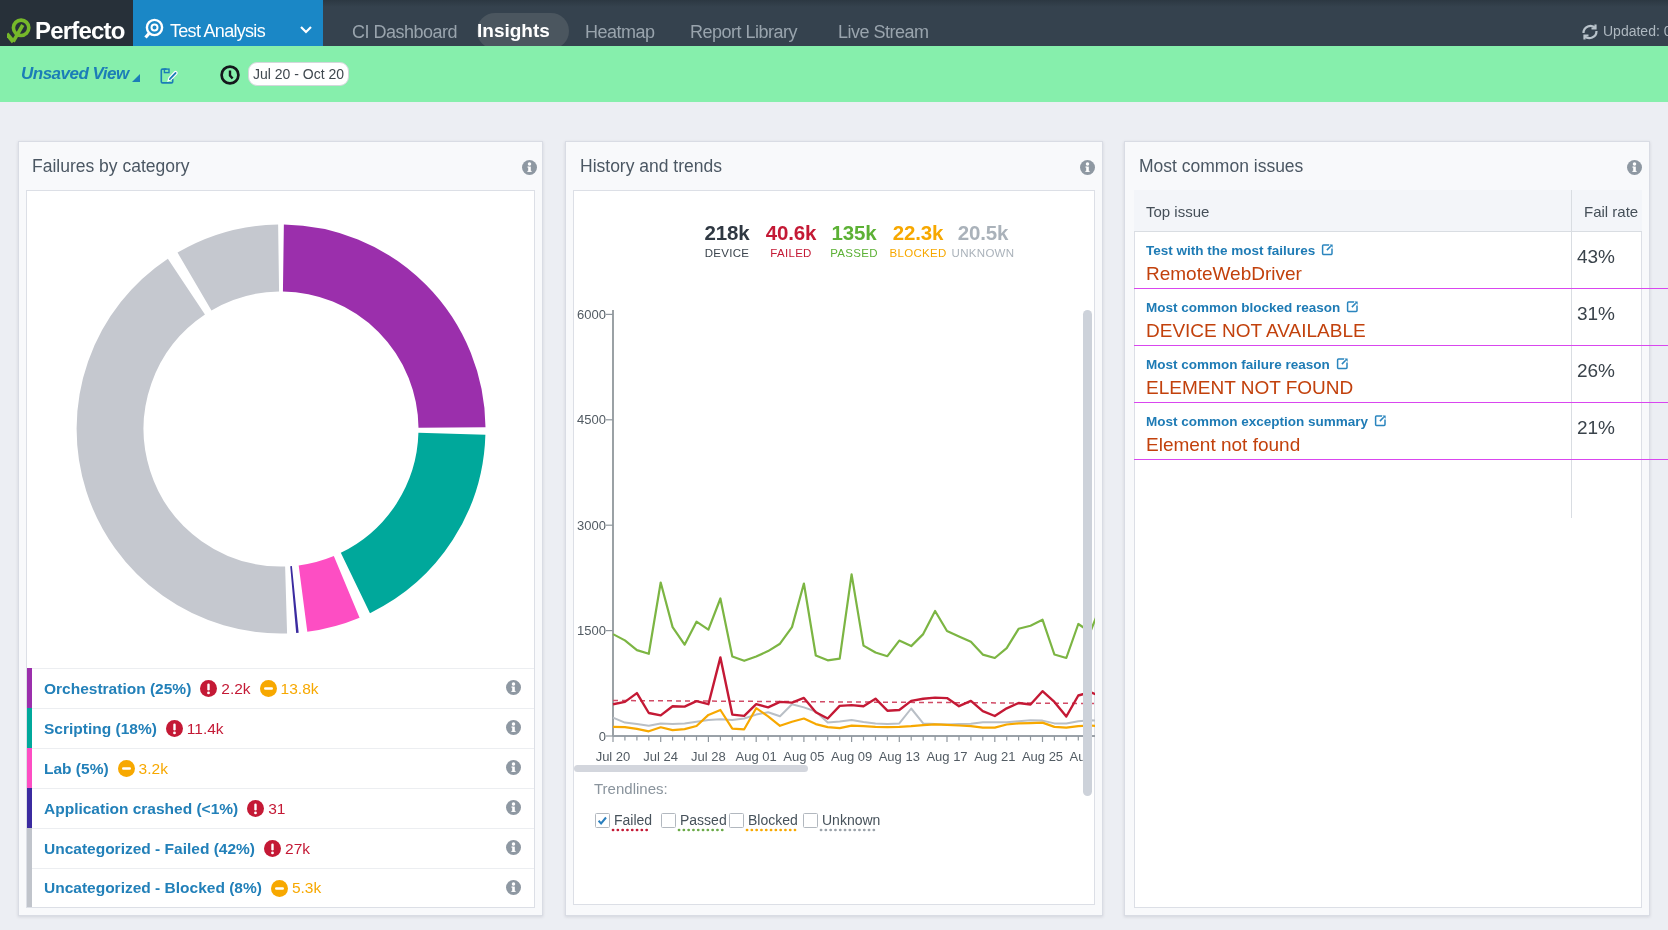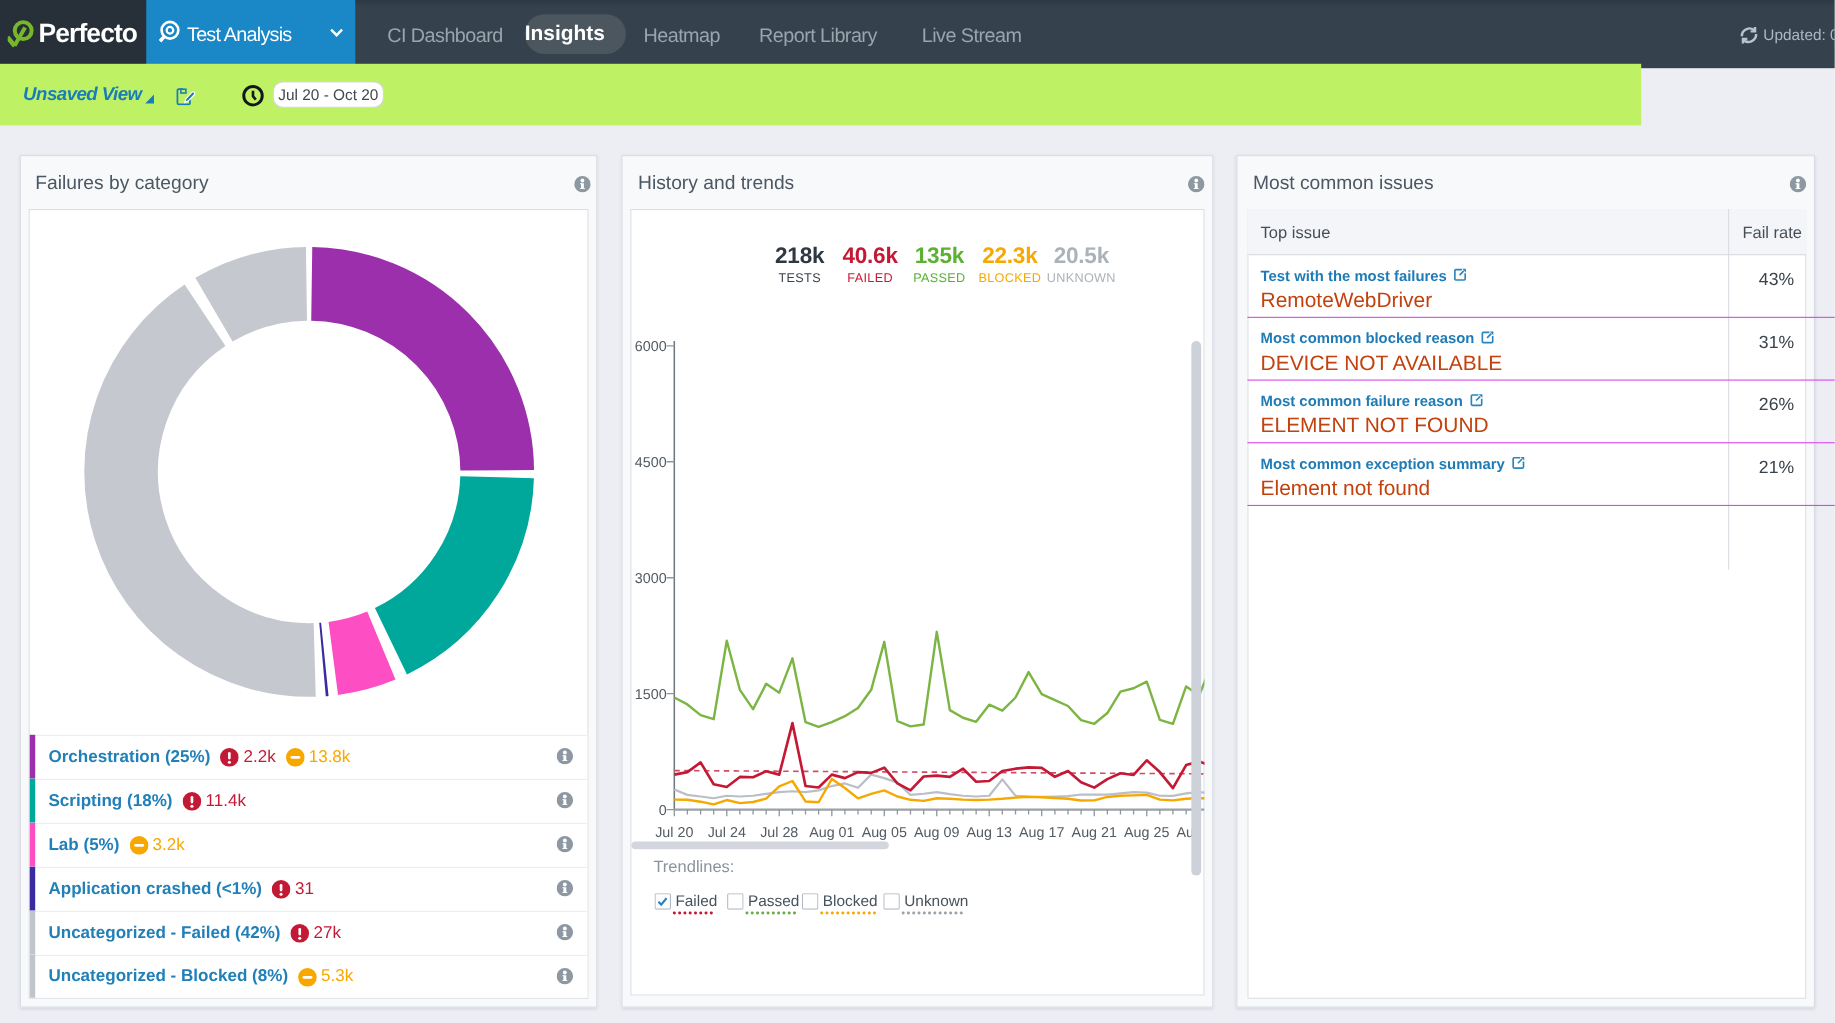--- a/index.html
+++ b/index.html
@@ -4,21 +4,21 @@
 body{font-family:"Liberation Sans",sans-serif;width:1668px;height:930px;overflow:hidden}
 .page{position:relative;width:1668px;height:930px;background:#eceef3;overflow:hidden}
 .nav{position:absolute;left:0;top:0;width:1668px;height:62px;background:linear-gradient(#2c3842,#35424e 7px)}
 .logo{position:absolute;left:0;top:0;width:133px;height:62px;background:#273039}
 .logotext{position:absolute;left:35px;top:17px;font-size:24px;font-weight:bold;color:#fff;letter-spacing:-0.8px}
 .tab{position:absolute;left:133px;top:0;width:190px;height:62px;background:#1a87c6}
 .tatext{position:absolute;left:170px;top:21px;font-size:18px;color:#fff;letter-spacing:-0.7px}
 .navitem{position:absolute;top:22px;font-size:18px;color:#99a4ad;letter-spacing:-0.5px}
 .pill{position:absolute;left:477px;top:13px;width:92px;height:36px;background:#4b565f;border-radius:18px;line-height:36px;font-size:19px;font-weight:bold;color:#fff}
 .updated{position:absolute;left:1603px;top:23px;font-size:14px;color:#aeb8c0;white-space:nowrap}
-.toolbar{position:absolute;left:0;top:58px;width:1492px;height:56px;background:#bef264}
+.toolbar{position:absolute;left:0;top:46px;width:1668px;height:56px;background:#86efac}
 .uview{position:absolute;left:21px;top:18px;font-size:17px;font-weight:bold;font-style:italic;color:#1b7db7;letter-spacing:-0.5px}
 .tri{position:absolute;left:132px;top:28px;width:0;height:0;border-bottom:8px solid #1b7db7;border-left:8px solid transparent}
 .chip{position:absolute;left:248px;top:16px;width:101px;height:24px;border:1px solid #d3d7db;border-radius:9px;text-align:center;line-height:22px;font-size:14px;color:#3f484f;background:#fff}
 .card{position:absolute;top:141px;background:#f8f9fb;border:1px solid #d9dce4;box-shadow:0 1px 3px rgba(50,60,80,.14)}
 .ctitle{position:absolute;top:156px;font-size:17.5px;color:#4b5763}
 .panel{position:absolute;top:190px;background:#fff;border:1px solid #dcdfe6}
 .lrow{position:absolute;left:27px;width:507px;height:40px;border-top:1px solid #eceef1;display:flex;align-items:center;background:#fff}
 .lbar{width:5px;height:40px;flex:none;margin-top:-1px}
 .llab{margin-left:12px;font-size:15.5px;font-weight:bold;color:#2280b9}
 .red{font-size:15.5px;color:#c41935}
@@ -26,21 +26,21 @@
 .stat{position:absolute;top:0;width:140px;text-align:center}
 .sv{font-size:20.5px;font-weight:bold;letter-spacing:-0.2px}
 .sl{font-size:11.5px;letter-spacing:0.3px;margin-top:2px}
 .titem{position:absolute;top:811px;height:20px}
 .cb{display:inline-block;vertical-align:-3px}
 .tlab{font-size:14px;color:#47525b;margin-left:4px}
 .thead{position:absolute;left:1134px;top:190px;width:508px;height:42px;background:#f3f5f9;border-bottom:1px solid #d9dde2}
 .irow{position:absolute;left:1134px;width:540px;height:57px;border-bottom:1px solid #d946ef}
 .ilink{position:absolute;left:12px;top:11px;font-size:13.5px;font-weight:bold;color:#1e7bb5}
 .isub{position:absolute;left:12px;top:31px;font-size:19px;color:#c2410c}
-.irate{position:absolute;left:427px;top:14px;width:70px;text-align:right;font-size:16px;color:#3a434b}
+.irate{position:absolute;left:427px;top:14px;width:70px;text-align:center;font-size:19px;color:#3a434b}
 .vsb{position:absolute;left:1083px;top:310px;width:9px;height:486px;background:#cdd2da;border-radius:4.5px}
 .hsb{position:absolute;left:574px;top:765px;width:234px;height:7px;background:#d3d6dd;border-radius:3.5px}
 </style></head><body>
 <div class="page">
 
 <div class="card" style="left:18px;width:525px;height:775px"></div>
 <div class="card" style="left:565px;width:538px;height:775px"></div>
 <div class="card" style="left:1124px;width:526px;height:775px"></div>
 <div class="panel" style="left:26px;width:509px;height:718px"></div>
 <div class="panel" style="left:573px;width:522px;height:715px"></div>
@@ -180,21 +180,21 @@
       <circle cx="7.5" cy="7.5" r="7.5" fill="#8e98a2"></circle>
       <circle cx="7.5" cy="4.1" r="1.75" fill="#fff"></circle>
       <rect x="6.2" y="6.6" width="2.6" height="5.2" fill="#fff"></rect>
       <rect x="5.3" y="10.9" width="4.4" height="0.9" fill="#fff"></rect>
       <rect x="5.3" y="6.6" width="1.8" height="0.9" fill="#fff"></rect>
     </svg>
 
 <div style="position:absolute;left:594px;top:221px;width:522px;height:44px">
       <div class="stat" style="left:63px">
         <div class="sv" style="color:#2f3842">218k</div>
-        <div class="sl" style="color:#3c454e">TESTS</div>
+        <div class="sl" style="color:#3c454e">DEVICE</div>
       </div>
       <div class="stat" style="left:127px">
         <div class="sv" style="color:#c41935">40.6k</div>
         <div class="sl" style="color:#c41935">FAILED</div>
       </div>
       <div class="stat" style="left:190px">
         <div class="sv" style="color:#5cb135">135k</div>
         <div class="sl" style="color:#5cb135">PASSED</div>
       </div>
       <div class="stat" style="left:254px">

